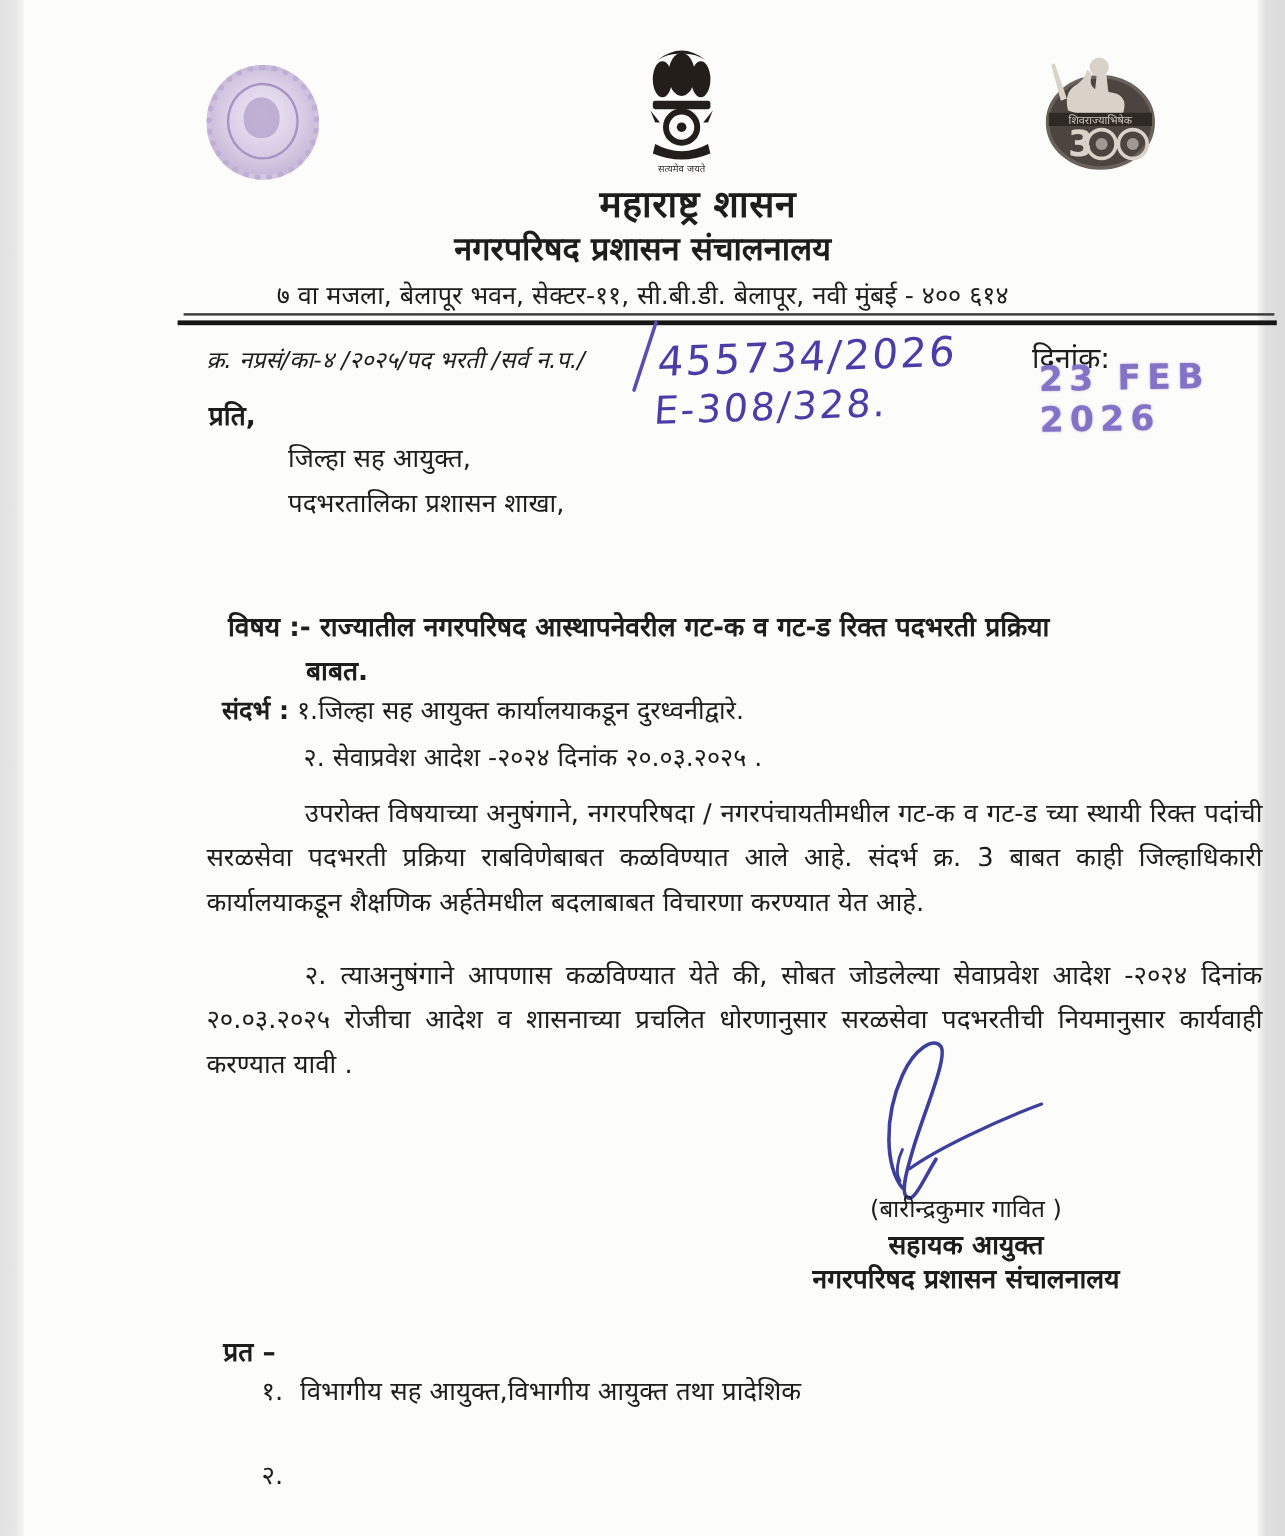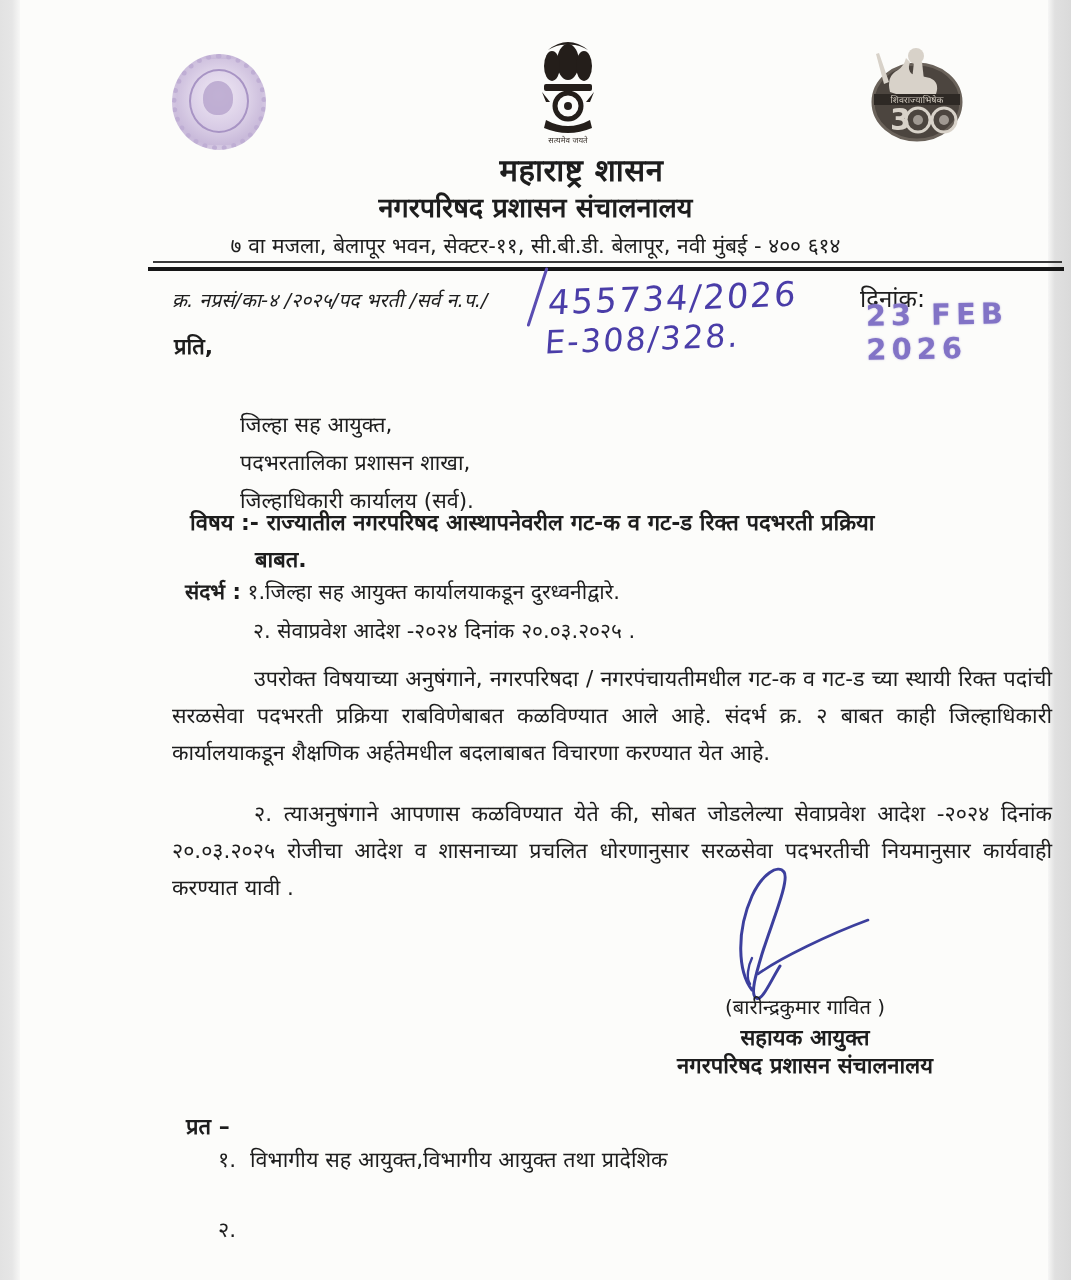--- a/index.html
+++ b/index.html
@@ -73,21 +73,21 @@
     position:absolute;left:536px;top:266px;width:3px;height:62px;
     background:#5a4db2;transform:rotate(18deg);border-radius:2px;
   }
   .stamp{
     left:866px;top:297px;font-size:29px;font-weight:bold;
     color:#8273c6;letter-spacing:5px;transform:rotate(-1deg);
     text-shadow:0 0 2px rgba(130,115,198,.55);
   }
 
   .prati{left:174px;top:330px;font-size:22px;}
-  .recipient{left:240px;top:364px;font-size:21.5px;line-height:38px;margin-top:42px;}
+  .recipient{left:240px;top:364px;font-size:21.5px;line-height:38px;}
 
   .subject-line{left:190px;top:506px;font-size:22px;width:790px;}
   .subject-line2{left:255px;top:543px;font-size:22px;}
   .sandarbh{left:185px;top:577px;font-size:21px;}
   .sandarbh2{left:253px;top:616px;font-size:21px;}
 
   .para{
     left:172px;width:880px;font-size:21.5px;line-height:37px;
     text-align:justify;text-indent:82px;
   }
@@ -172,36 +172,35 @@
   <div class="hw-slash"></div>
   <div class="abs hw ink" style="left:548px;top:278px;">455734/2026</div>
   <div class="abs hw ink" style="left:545px;top:320px;font-size:32px;">E-308/328.</div>
   <div class="abs dinank">दिनांक:</div>
   <div class="abs stamp">23 FEB 2026</div>
 
   <div class="abs prati bold">प्रति,</div>
   <div class="abs recipient">
     <div>जिल्हा सह आयुक्त,</div>
     <div>पदभरतालिका प्रशासन शाखा,</div>
-    <div>जिल्हाधिकारी कार्यालय (सर्व).</div>
   </div>
 
   <div class="abs subject-line bold">
     <span>विषय :-</span>
     <span>राज्यातील नगरपरिषद आस्थापनेवरील गट-क व गट-ड रिक्त पदभरती प्रक्रिया</span>
   </div>
   <div class="abs subject-line2 bold">बाबत.</div>
 
   <div class="abs sandarbh">
     <span class="bold">संदर्भ :</span>
     <span>१.जिल्हा सह आयुक्त कार्यालयाकडून दुरध्वनीद्वारे.</span>
   </div>
   <div class="abs sandarbh2">२. सेवाप्रवेश आदेश -२०२४  दिनांक २०.०३.२०२५ .</div>
 
-  <div class="abs para para1">उपरोक्त विषयाच्या अनुषंगाने, नगरपरिषदा / नगरपंचायतीमधील गट-क व गट-ड च्या स्थायी रिक्त पदांची  सरळसेवा पदभरती प्रक्रिया राबविणेबाबत कळविण्यात आले आहे.  संदर्भ क्र. २  बाबत  काही जिल्हाधिकारी कार्यालयाकडून शैक्षणिक अर्हतेमधील बदलाबाबत विचारणा करण्यात येत आहे.</div>
+  <div class="abs para para1">उपरोक्त विषयाच्या अनुषंगाने, नगरपरिषदा / नगरपंचायतीमधील गट-क व गट-ड च्या स्थायी रिक्त पदांची  सरळसेवा पदभरती प्रक्रिया राबविणेबाबत कळविण्यात आले आहे.  संदर्भ क्र. 3  बाबत  काही जिल्हाधिकारी कार्यालयाकडून शैक्षणिक अर्हतेमधील बदलाबाबत विचारणा करण्यात येत आहे.</div>
   <div class="abs para para2">२. त्याअनुषंगाने आपणास कळविण्यात येते की,  सोबत जोडलेल्या सेवाप्रवेश आदेश -२०२४  दिनांक २०.०३.२०२५   रोजीचा आदेश व शासनाच्या प्रचलित धोरणानुसार सरळसेवा पदभरतीची  नियमानुसार कार्यवाही करण्यात यावी .</div>
 
 
   <svg class="sig-svg" width="190" height="145" viewBox="0 0 190 145">
     <path d="M 52 128 C 38 110 36 70 52 34 C 62 12 78 2 84 10 C 90 18 72 60 62 92 C 56 112 50 132 56 136 C 62 140 70 120 80 104" fill="none" stroke="#3c3f9d" stroke-width="3" stroke-linecap="round"></path>
     <path d="M 58 112 C 80 96 130 72 168 58" fill="none" stroke="#3c3f9d" stroke-width="2.6" stroke-linecap="round"></path>
     <path d="M 52 96 C 48 104 46 116 50 122" fill="none" stroke="#3c3f9d" stroke-width="2.4" stroke-linecap="round"></path>
   </svg>
   <div class="abs sig-block sig-name">(बारीन्द्रकुमार गावित )</div>
   <div class="abs sig-block sig-desig bold">सहायक आयुक्त</div>

